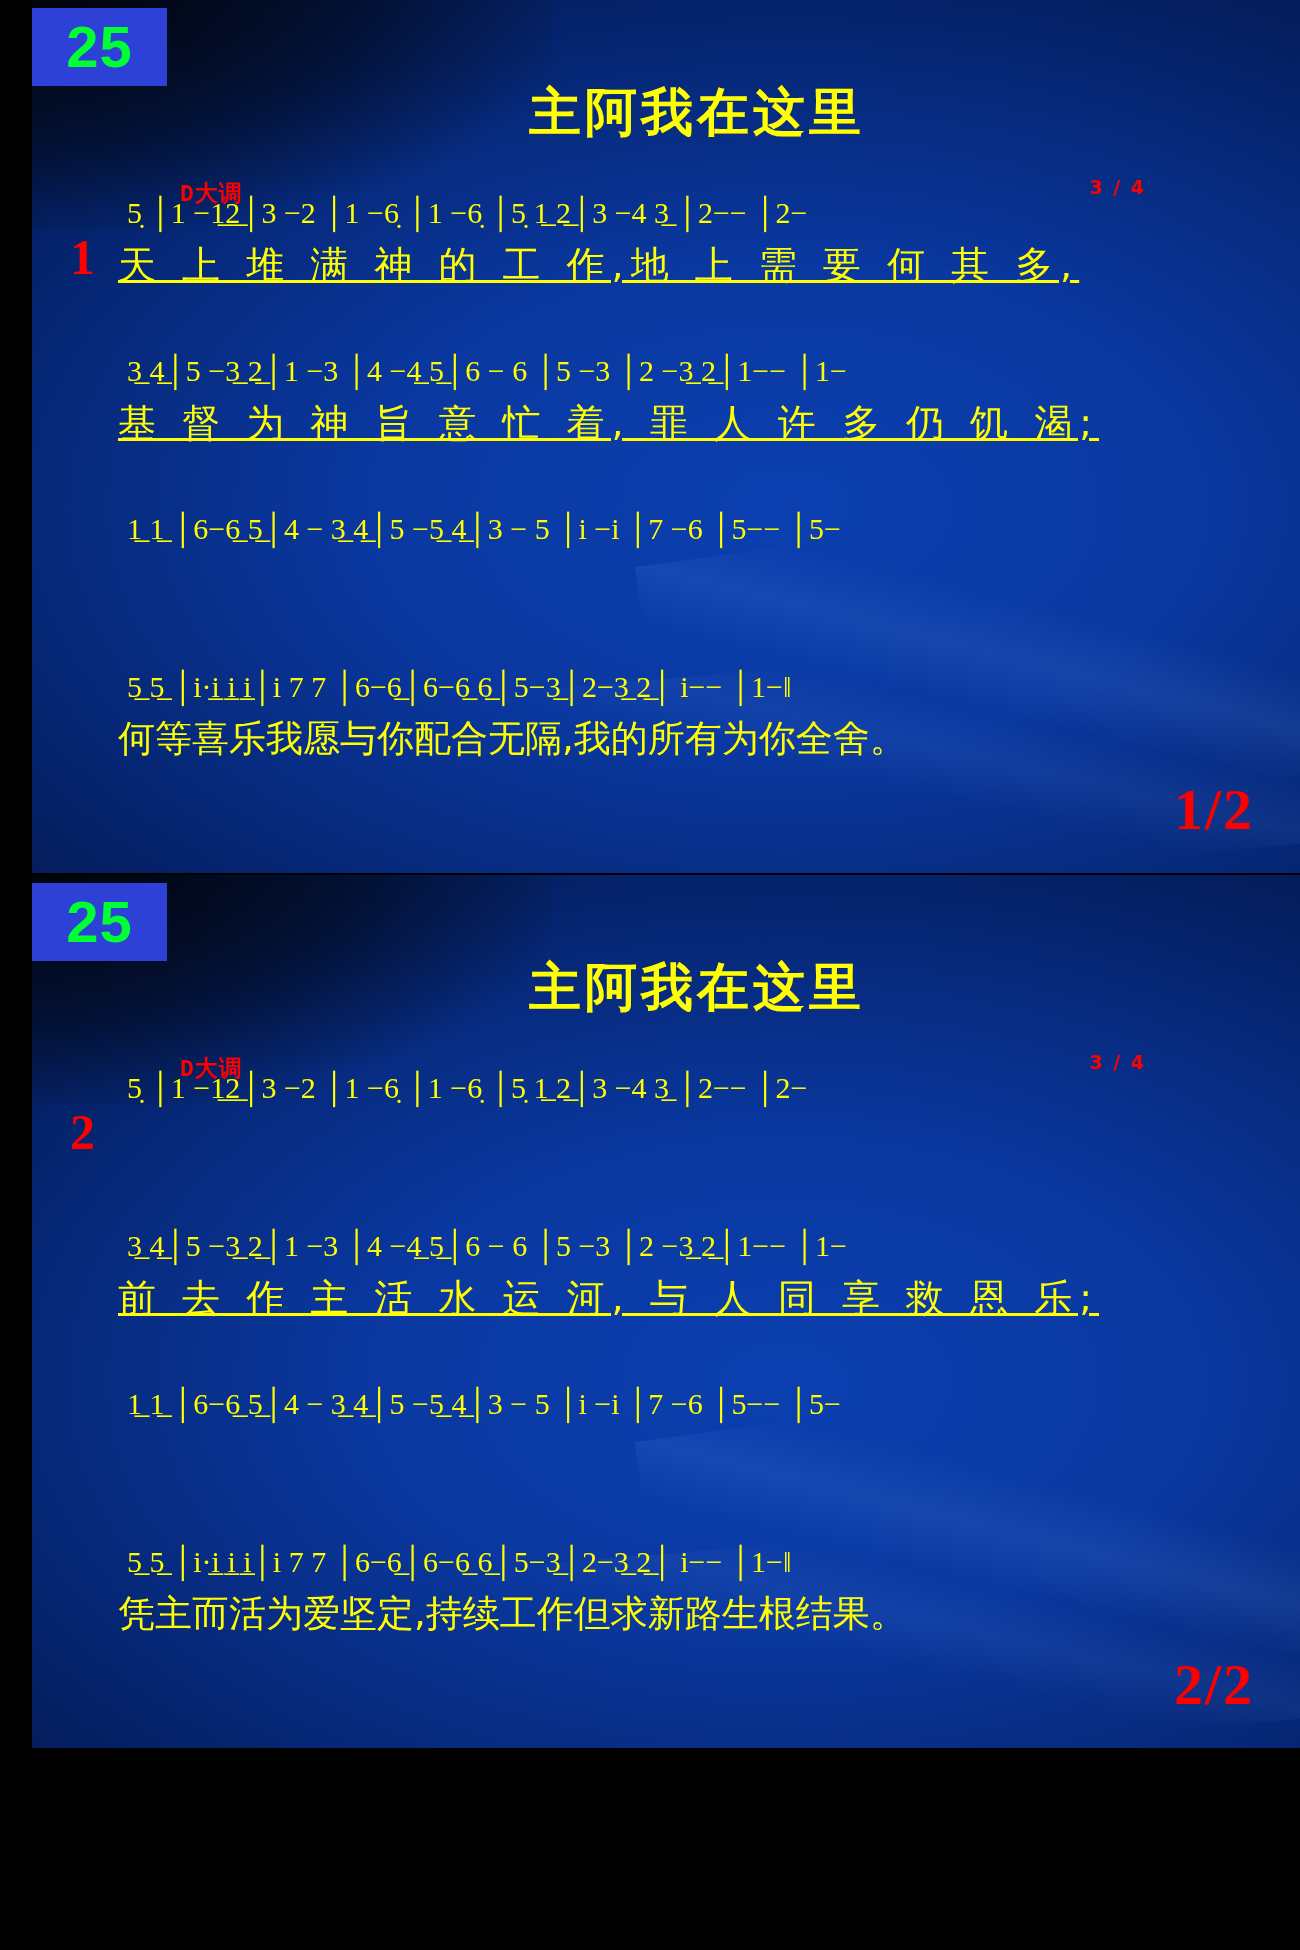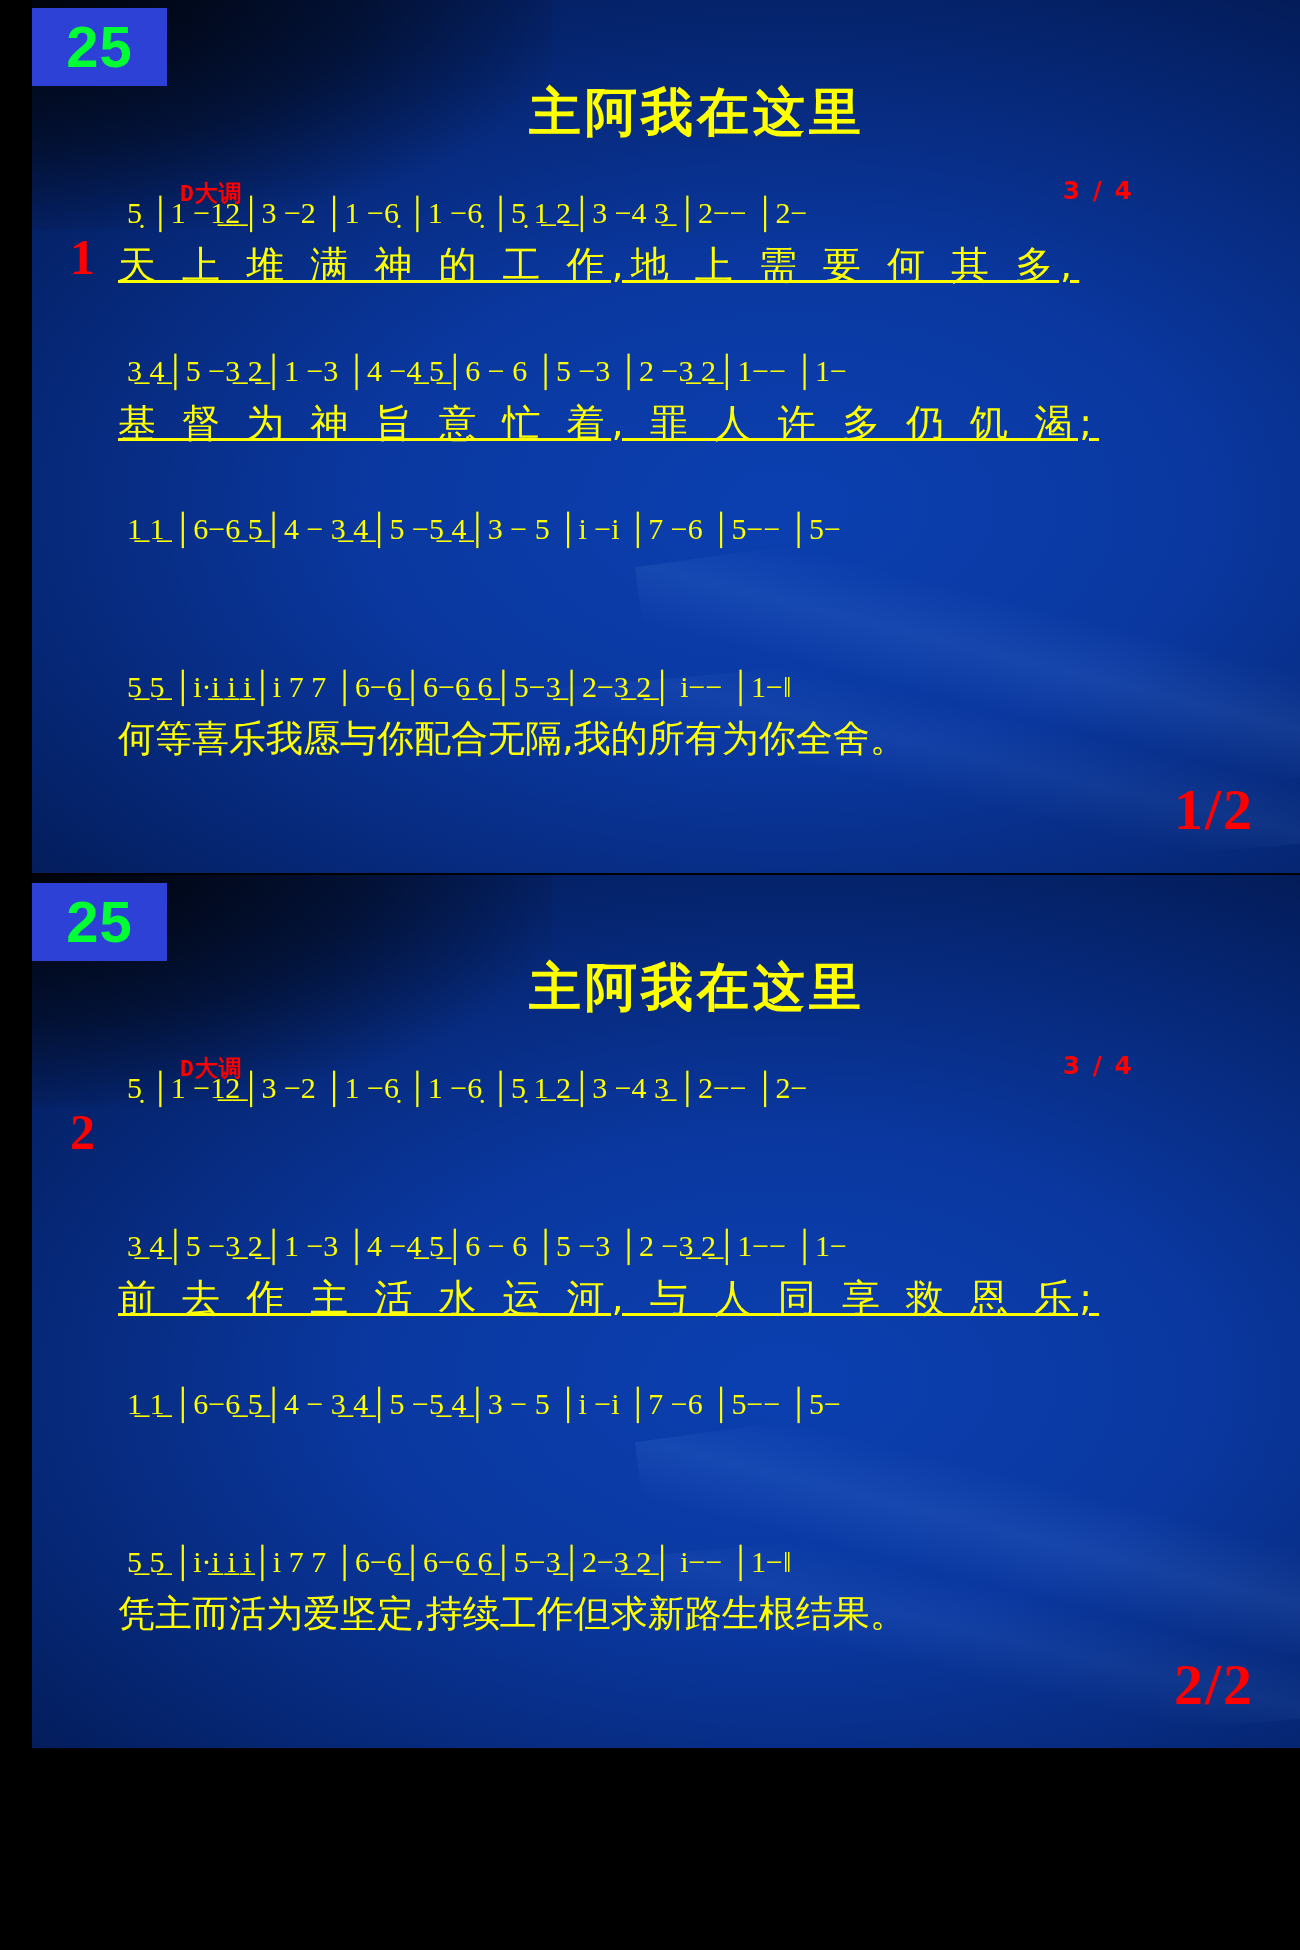--- a/index.html
+++ b/index.html
@@ -93,24 +93,24 @@
     left: 148px;
     top: 178px;
     color: #ff0000;
     font-size: 23px;
     font-weight: 700;
     letter-spacing: 1px;
     font-family: Liberation Mono, monospace;
   }
   .meter-label {
     position: absolute;
-    right: 198px;
+    right: 186px;
     top: 176px;
     color: #ff0000;
-    font-size: 25px;
+    font-size: 19px;
     font-weight: 700;
     letter-spacing: 2px;
   }
 
   .verse-num {
     position: absolute;
     color: #ff0000;
     font-size: 50px;
     font-weight: 700;
     font-family: "Liberation Serif", serif;

